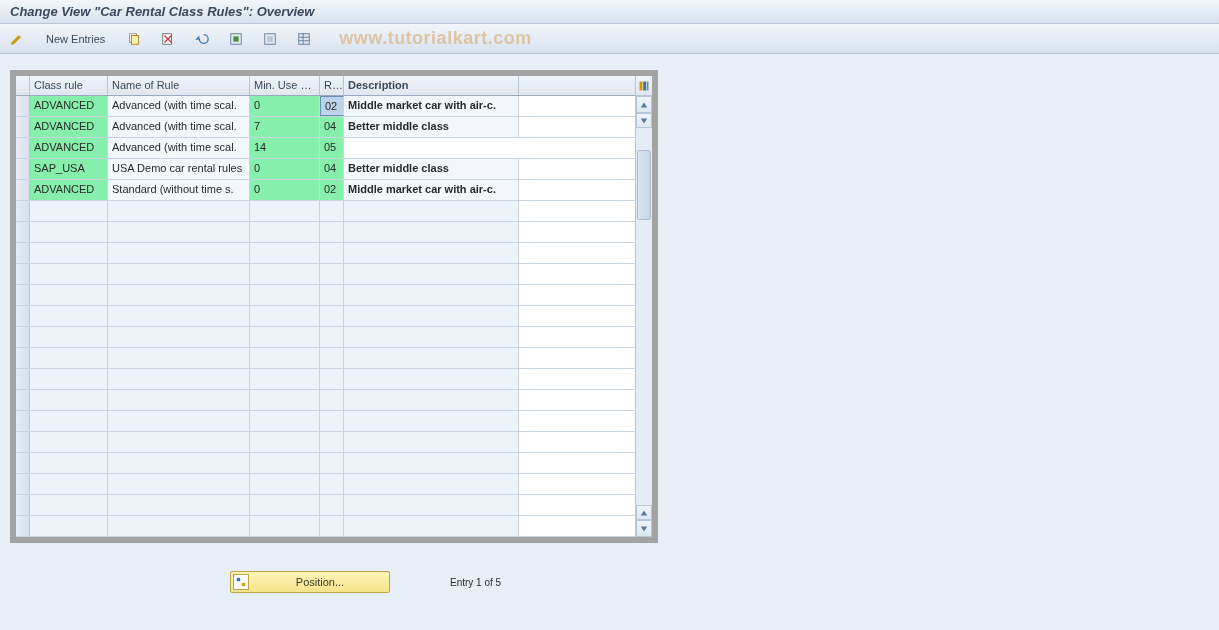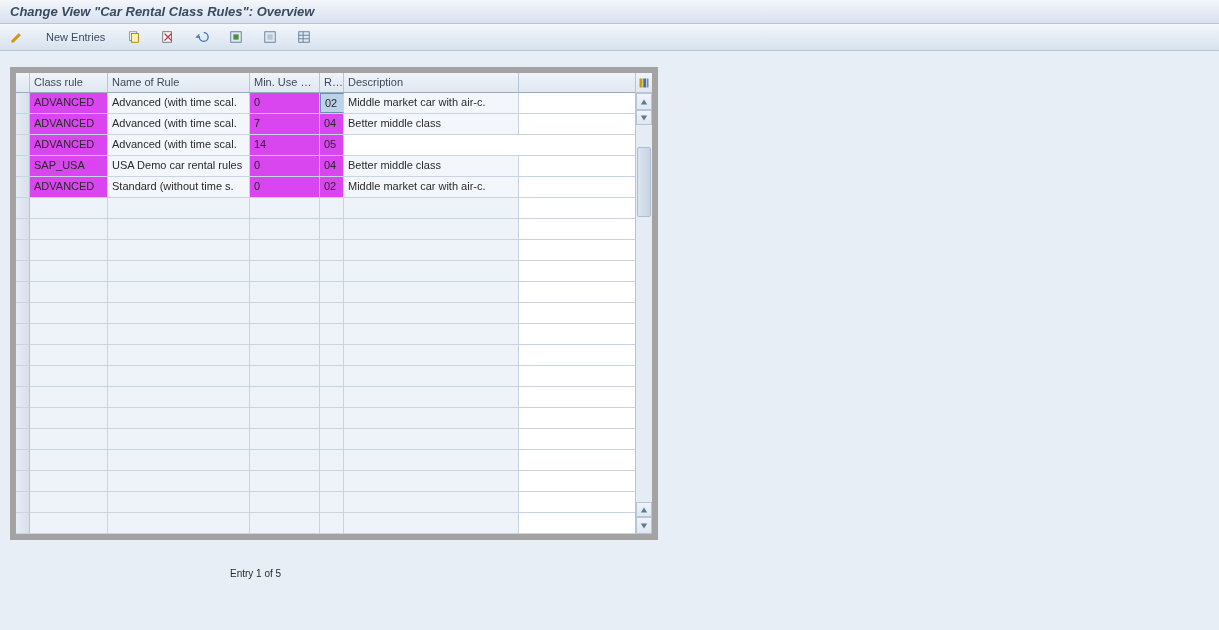--- a/index.html
+++ b/index.html
@@ -87,29 +87,29 @@
     .grid-row .cell {
       border-right: 1px solid #c9d4e2;
       padding: 3px 4px;
       font-size: 11px;
       color: #2a2a2a;
       background: #f3f7fb;
       overflow: hidden;
       white-space: nowrap;
     }
     .grid-row .cell.input {
-      background: #d946ef;
+      background: #86efac;
     }
     .grid-row.empty .cell { background: #eef3f9; }
 
     .col-classrule { width: 78px; }
     .col-name { width: 142px; }
     .col-minuse { width: 70px; }
     .col-r { width: 24px; }
-    .col-desc { width: 175px; }
+    .col-desc { width: 175px; font-weight: bold; }
     .scroll-col {
       width: 17px;
       background: #e6ecf4;
       border-left: 1px solid #b8c5d6;
       position: relative;
       display: flex;
       flex-direction: column;
     }
     .scroll-col .sbtn {
       width: 100%;
@@ -216,20 +216,21 @@
       </svg>
   </span>
   <span class="tbtn">
     <svg width="14" height="14" viewBox="0 0 16 16">
         <rect x="2" y="2" width="12" height="12" fill="#dfe7f0" stroke="#5a7a9a"></rect>
         <line x1="2" y1="6" x2="14" y2="6" stroke="#5a7a9a"></line>
         <line x1="2" y1="10" x2="14" y2="10" stroke="#5a7a9a"></line>
         <line x1="7" y1="2" x2="7" y2="14" stroke="#5a7a9a"></line>
       </svg>
   </span>
+  <span class="watermark">www.tutorialkart.com</span>
 </div>
 
 <div class="content-area">
   <div class="grid-wrap">
     <div class="grid-main">
       <div class="grid-header">
         <div class="hcell sel"></div>
         <div class="hcell col-classrule">Class rule</div>
         <div class="hcell col-name">Name of Rule</div>
         <div class="hcell col-minuse">Min. Use D...</div>
@@ -434,15 +435,24 @@
       </div>
       <div class="sbtn bottom">
         <svg width="8" height="8" viewBox="0 0 10 10">
             <path d="M5 8L1 2h8z" fill="#5a7a9a"></path>
           </svg>
       </div>
     </div>
   </div>
 
   <div class="footer-row">
+    <div class="position-btn">
+      <span class="icon-box">
+        <svg width="10" height="10" viewBox="0 0 12 12">
+            <rect x="1" y="1" width="4" height="4" fill="#3a72b5"></rect>
+            <rect x="7" y="7" width="4" height="4" fill="#d49b00"></rect>
+          </svg>
+      </span>
+      <span class="label">Position...</span>
+    </div>
     <span class="entry-status">Entry 1 of 5</span>
   </div>
 </div>
 
 </body></html>

